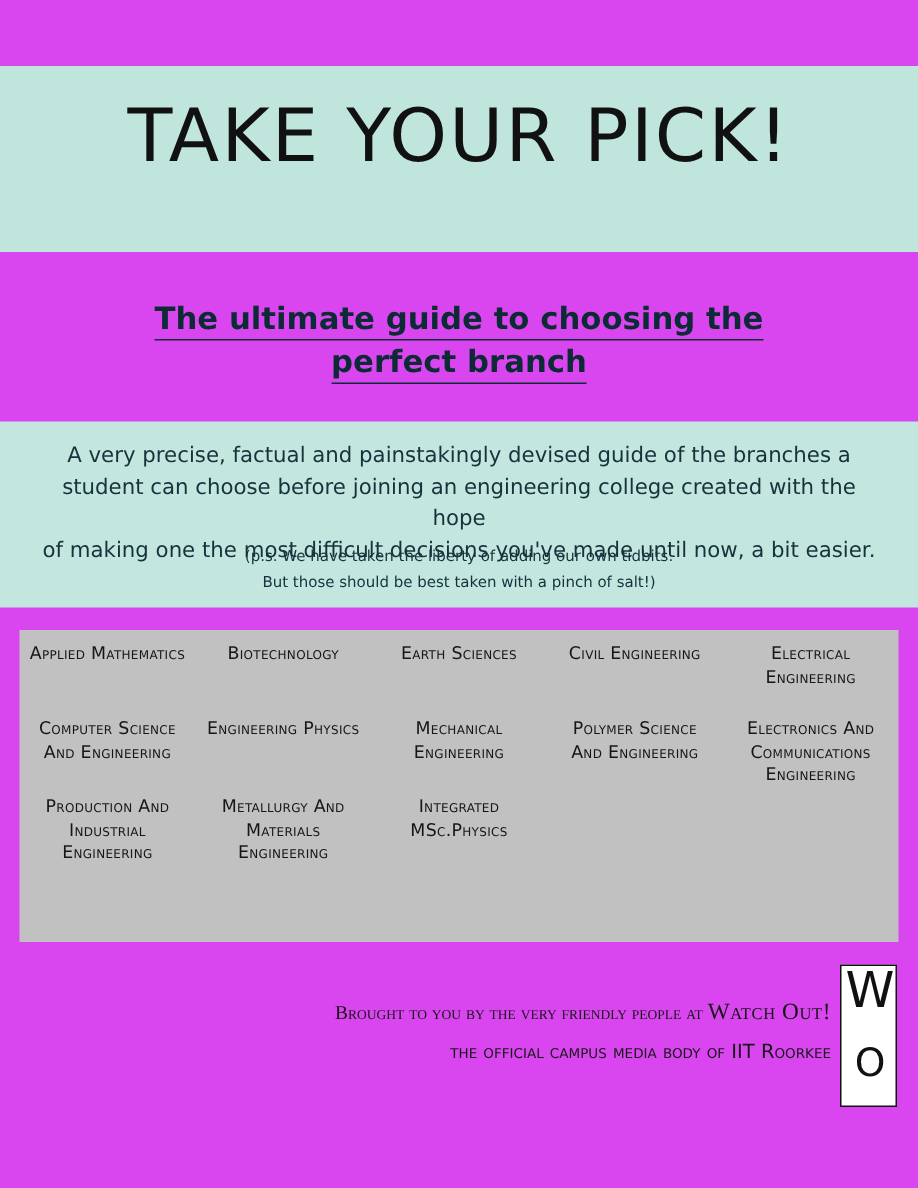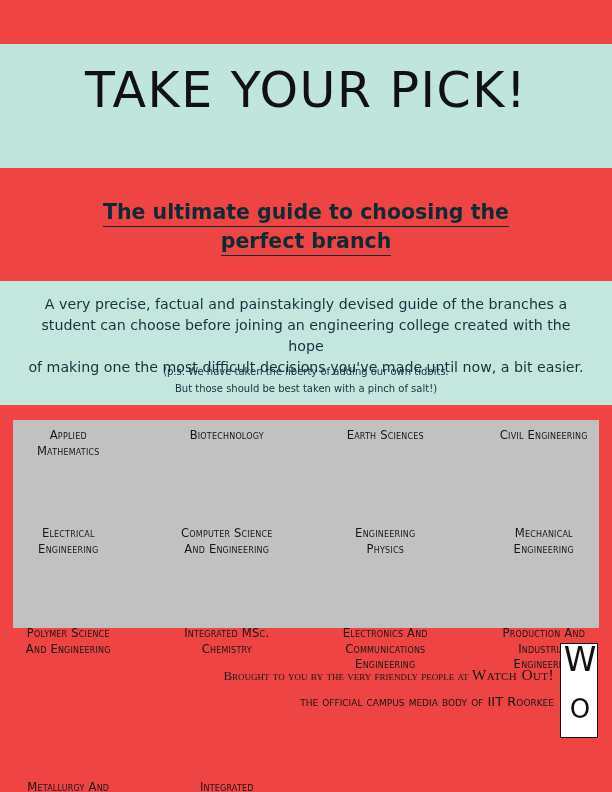--- a/index.html
+++ b/index.html
@@ -11,21 +11,21 @@
     height: 792px;
     background: #ffffff;
     font-family: "Liberation Sans", sans-serif;
     overflow: hidden;
     position: relative;
   }
   .page {
     position: relative;
     width: 612px;
     height: 792px;
-    background: #ef4444;
+    background: #d946ef;
   }
 
   
   .title-banner {
     position: absolute;
     left: 0;
     top: 44px;
     width: 612px;
     height: 124px;
     background: #bfe5dd;
@@ -106,25 +106,24 @@
   .table-wrap {
     position: absolute;
     left: 13px;
     top: 420px;
     width: 586px;
     height: 208px;
     background: #c1c1c1;
   }
   .table-grid {
     display: grid;
-    grid-template-columns: repeat(4, 1fr);
+    grid-template-columns: repeat(5, 1fr);
     grid-template-rows: 50px 52px 106px;
     width: 100%;
     height: 100%;
-    gap: 48px;
   }
   .cell {
     display: flex;
     align-items: flex-start;
     justify-content: center;
     text-align: center;
     padding: 8px 6px 0 6px;
     box-sizing: border-box;
     font-family: "DejaVu Sans", sans-serif;
     font-size: 11.6px;
@@ -236,21 +235,20 @@
       <div class="cell row1">Biotechnology</div>
       <div class="cell row1">Earth Sciences</div>
       <div class="cell row1">Civil Engineering</div>
       <div class="cell row1">Electrical engineering</div>
 
       <div class="cell row2">Computer Science And Engineering</div>
       <div class="cell row2">Engineering Physics</div>
       <div class="cell row2">Mechanical Engineering</div>
       <div class="cell row2">Polymer Science And Engineering</div>
 
-      <div class="cell row3">Integrated MSc. Chemistry</div>
       <div class="cell row3">Electronics And Communications Engineering</div>
       <div class="cell row3">Production And Industrial Engineering</div>
       <div class="cell row3">Metallurgy and Materials Engineering</div>
       <div class="cell row3">Integrated MSc.Physics</div>
     </div>
   </div>
 
   <div class="footer">
     <div class="footer-line1">
       <span>Brought to you by the very friendly people at</span>

